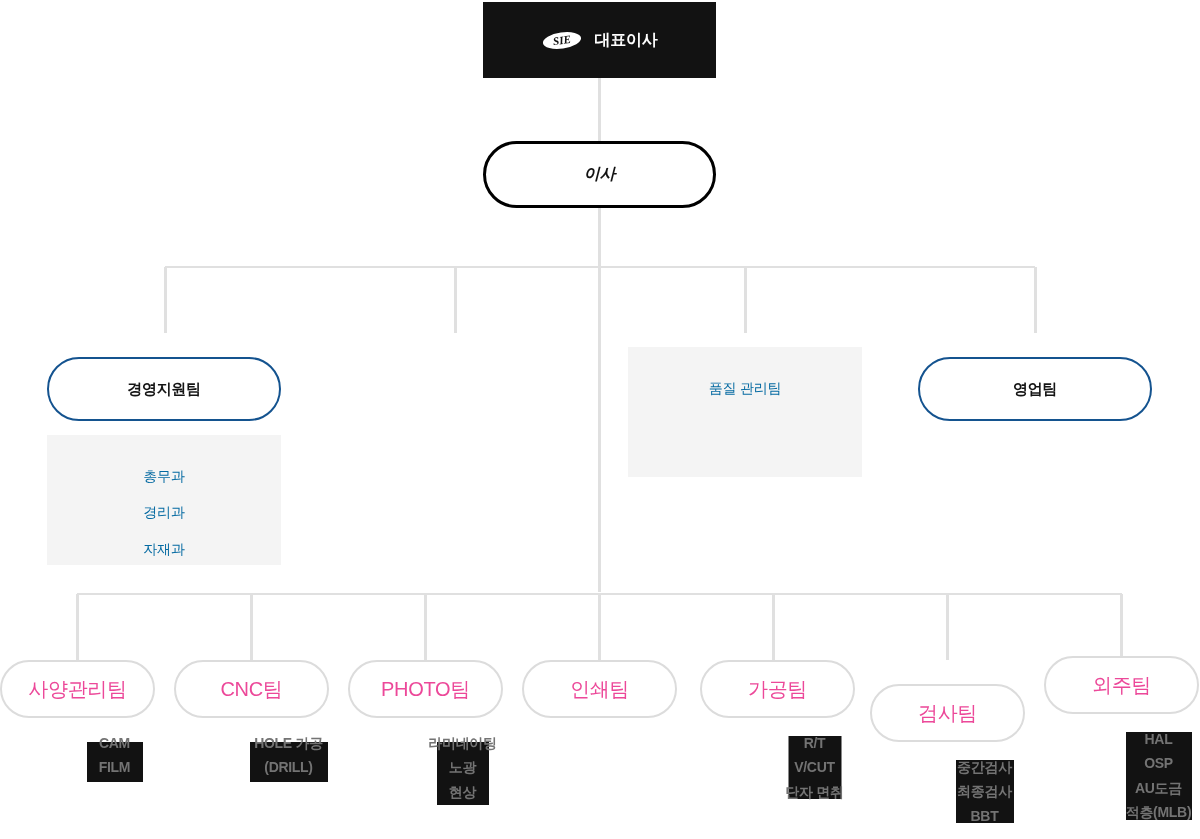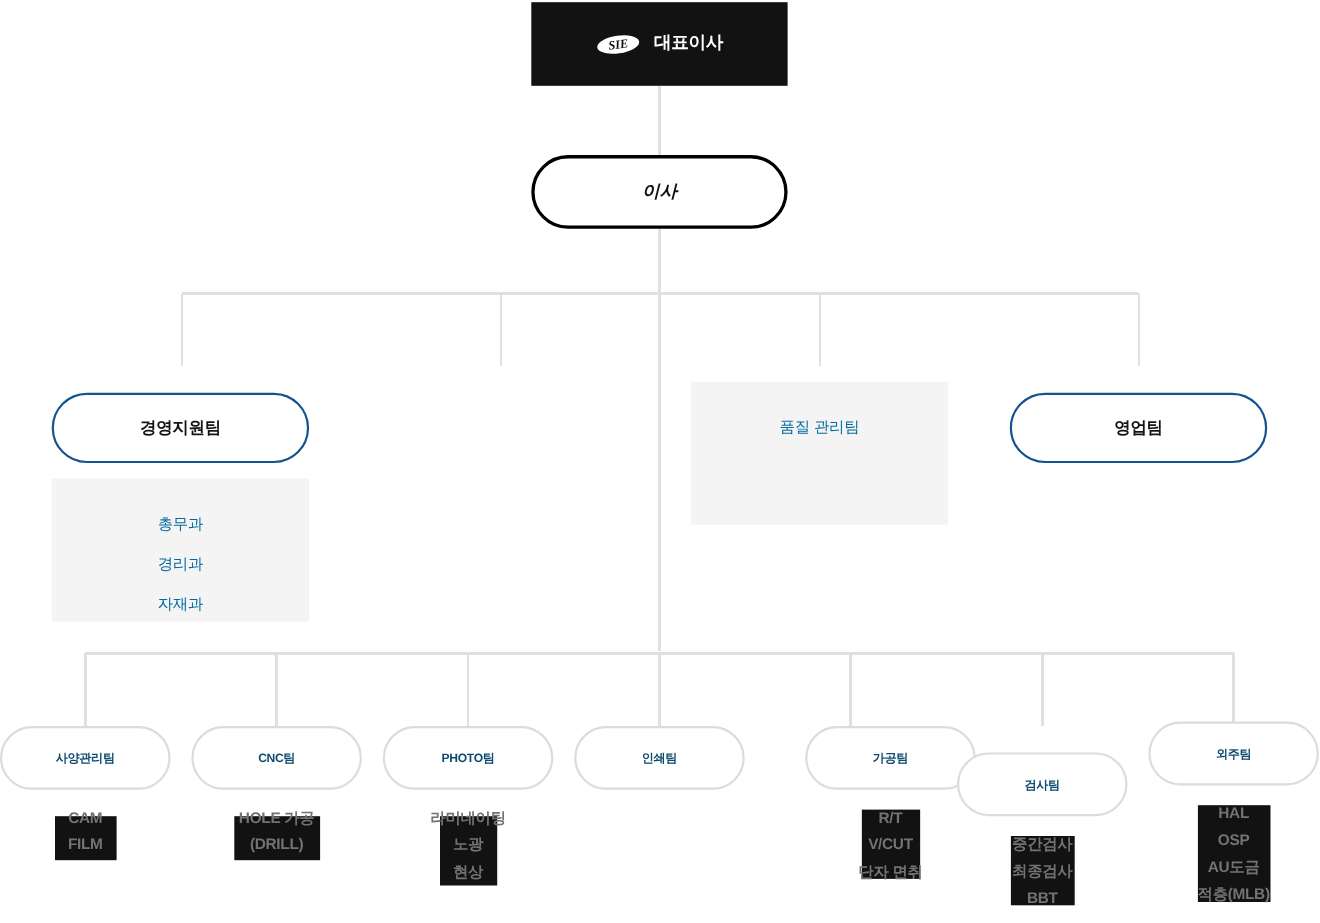--- a/index.html
+++ b/index.html
@@ -118,33 +118,34 @@
     width: 155px;
     height: 58px;
     border: 2px solid #dcdcdc;
     border-radius: 29px;
     background: #ffffff;
     display: flex;
     align-items: center;
     justify-content: center;
   }
   .team-pill-label {
-    font-size: 11px;
-    font-weight: bold;
-    color: #0c4a6e;
+    font-size: 20px;
+    font-weight: normal;
+    color: #ec4899;
     letter-spacing: -0.3px;
   }
   .team-sub {
     position: relative;
     margin-top: 18px;
     width: 155px;
     display: flex;
     flex-direction: column;
     align-items: center;
     gap: 9px;
+    margin-left: 37px;
   }
   
   .team-sub-block {
     position: absolute;
     top: 6px;
     left: 50%;
     transform: translateX(-50%);
     width: 56px;
     background: #121212;
     z-index: 0;
@@ -260,21 +261,21 @@
       <span class="team-sub-item">현상</span>
     </div>
   </div>
 
   <div class="team" style="left:522px; top:660px;text-align:center;">
     <div class="team-pill">
       <span class="team-pill-label">인쇄팀</span>
     </div>
   </div>
 
-  <div class="team" style="left:732px; top:660px;">
+  <div class="team" style="left:700px; top:660px;">
     <div class="team-pill">
       <span class="team-pill-label">가공팀</span>
     </div>
     <div class="team-sub">
       <div class="team-sub-block" style="height:63px; width:53px; top:0px;"></div>
       <span class="team-sub-item">R/T</span>
       <span class="team-sub-item">V/CUT</span>
       <span class="team-sub-item">단자 면취</span>
     </div>
   </div>

